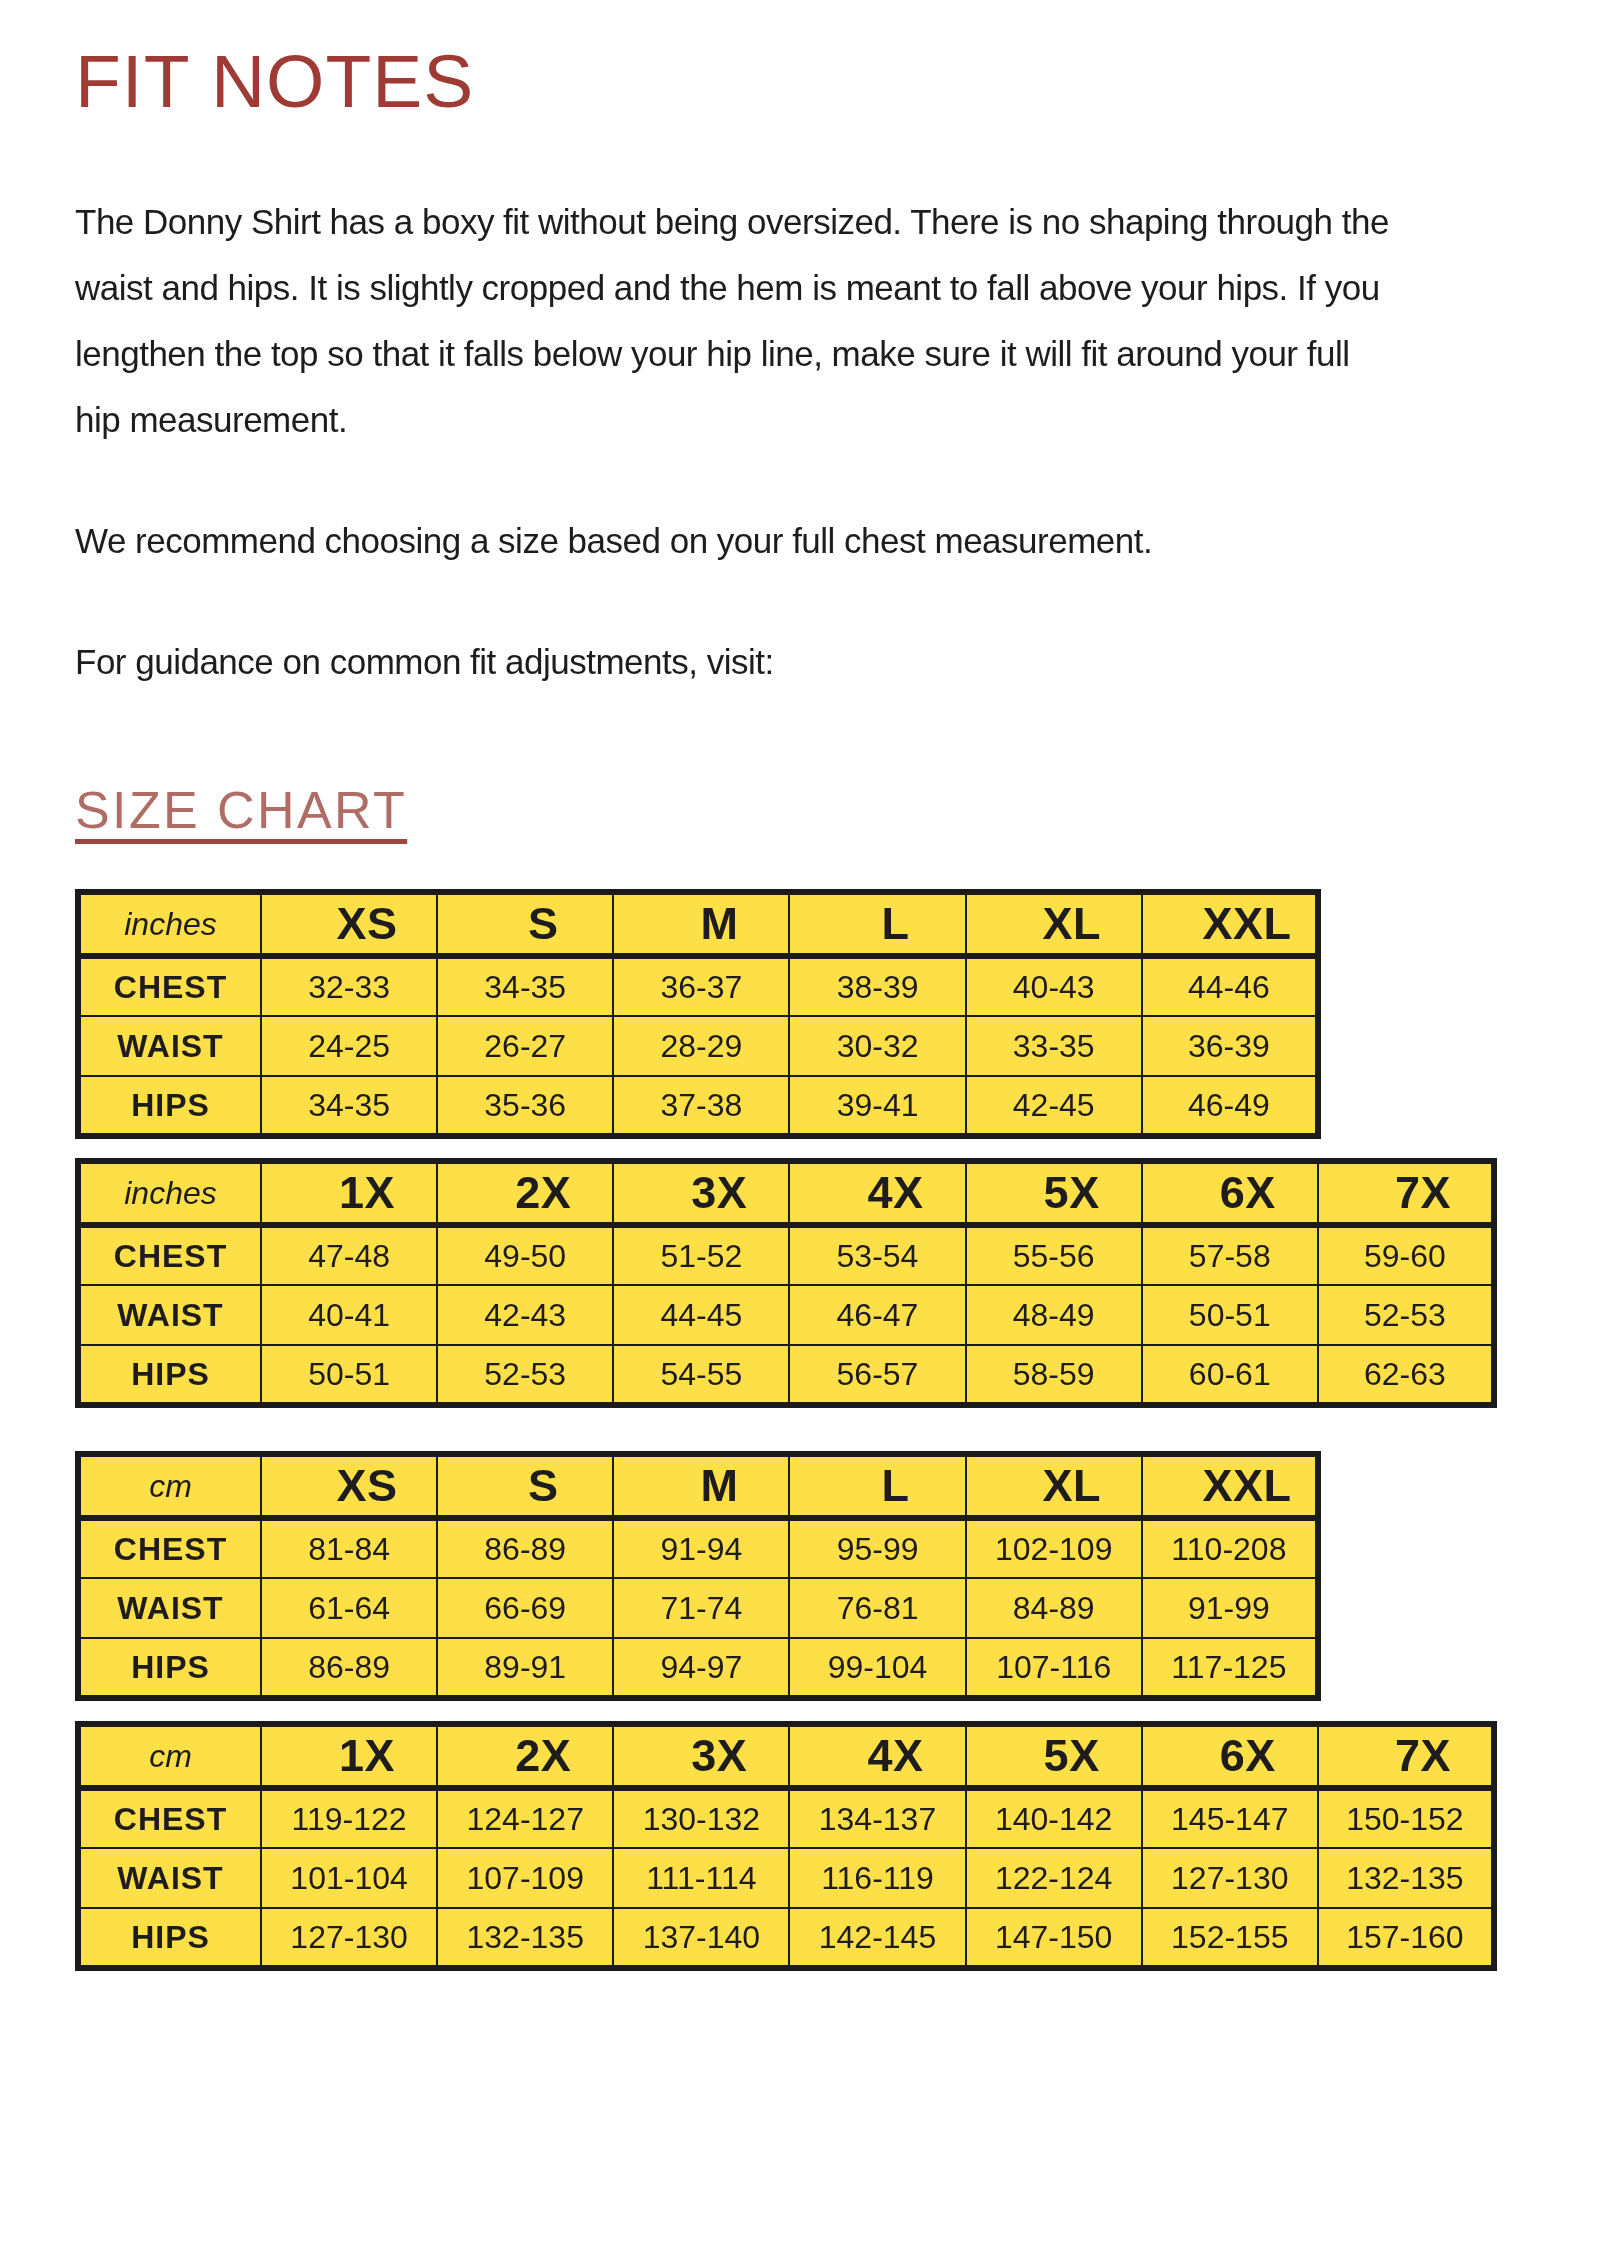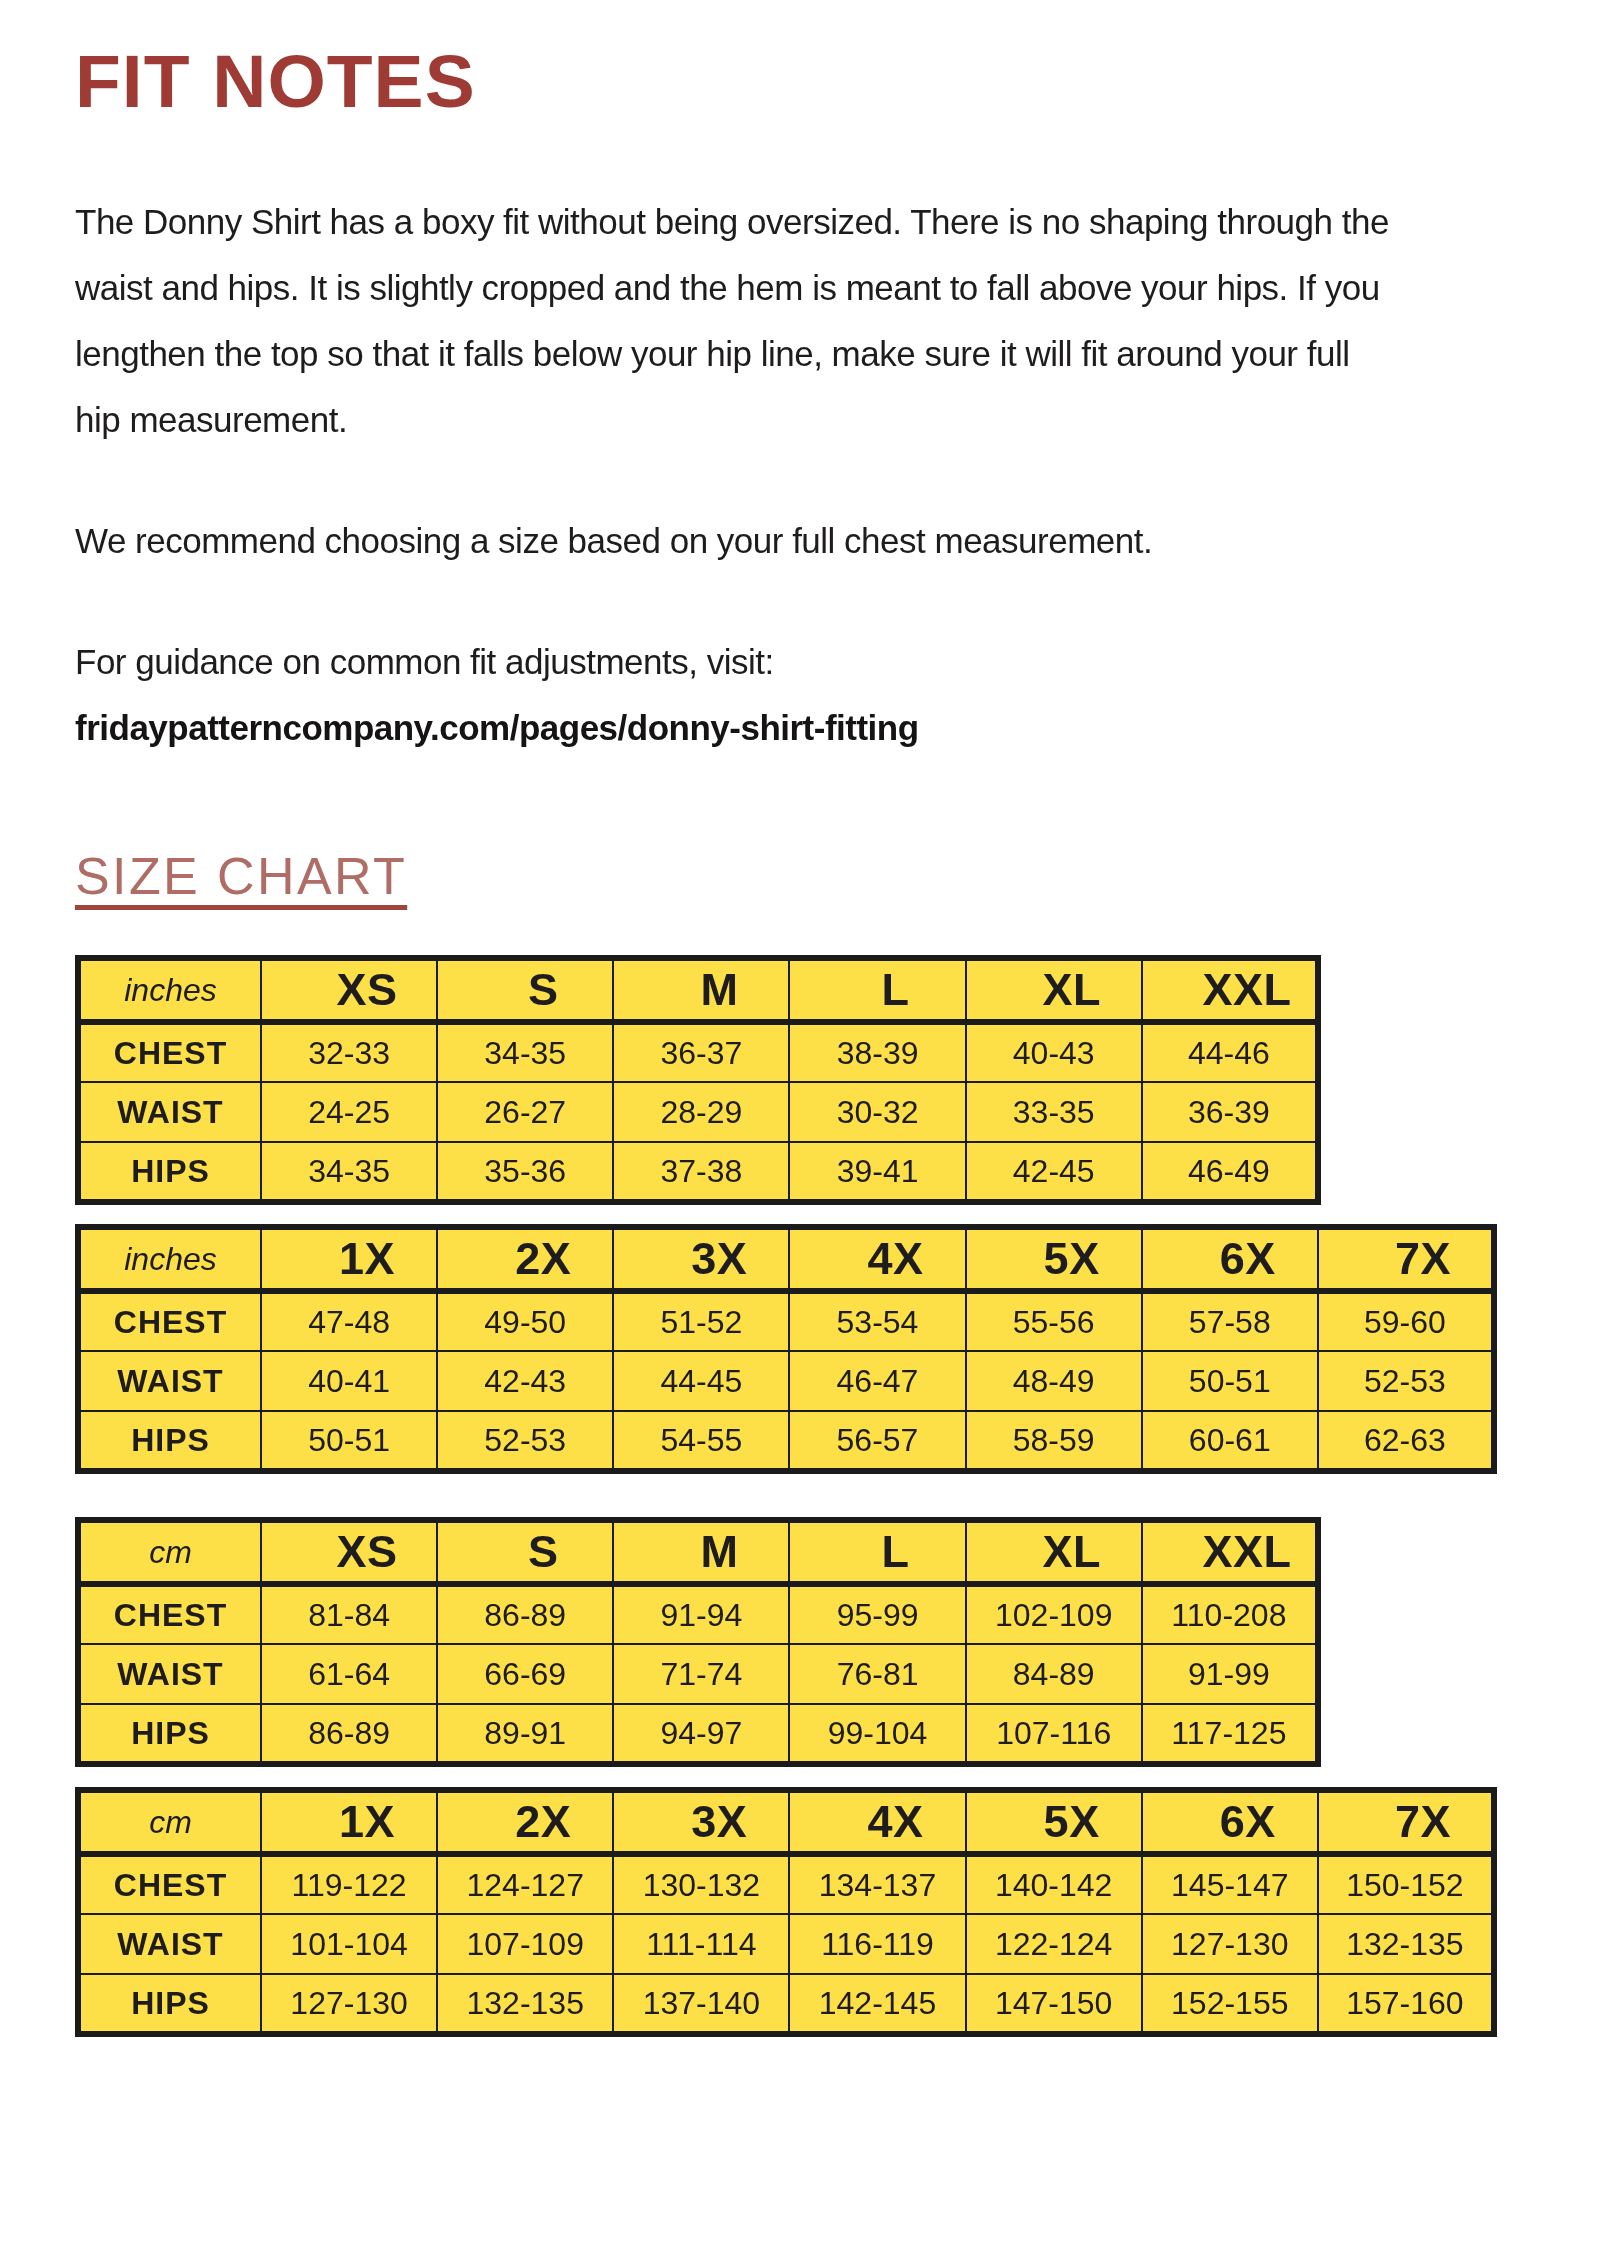--- a/index.html
+++ b/index.html
@@ -15,21 +15,21 @@
     padding: 0 0 0 75px;
     background: #ffffff;
     font-family: "Liberation Sans", sans-serif;
     color: #1e1c1c;
     overflow: hidden;
   }
   h1.fit-notes {
     margin: 44px 0 0 0;
     font-size: 75px;
     line-height: 1;
-    font-weight: bold;
+    font-weight: normal;
     letter-spacing: 1px;
     color: #9e3b35;
   }
   .para {
     margin: 55px 0 0 0;
     max-width: 1535px;
     font-size: 35px;
     line-height: 66px;
     letter-spacing: -0.5px;
     white-space: pre-line;
@@ -101,21 +101,20 @@
 <div class="page">
 
   <h1 class="fit-notes">FIT NOTES</h1>
 
   <p class="para p-first">The Donny Shirt has a boxy fit without being oversized. There is no shaping through the
 waist and hips. It is slightly cropped and the hem is meant to fall above your hips. If you
 lengthen the top so that it falls below your hip line, make sure it will fit around your full
 hip measurement.</p>
   <p class="para">We recommend choosing a size based on your full chest measurement.</p>
   <p class="para">For guidance on common fit adjustments, visit:</p>
-  <p class="para url">fridaypatterncompany.com/pages/donny-shirt-fitting</p>
 
   <h2 class="size-chart"><span class="underlined">SIZE CHART</span></h2>
 
   <table class="size-table t6">
     <colgroup>
         <col class="labelcol">
         <col>
         <col>
         <col>
         <col>

